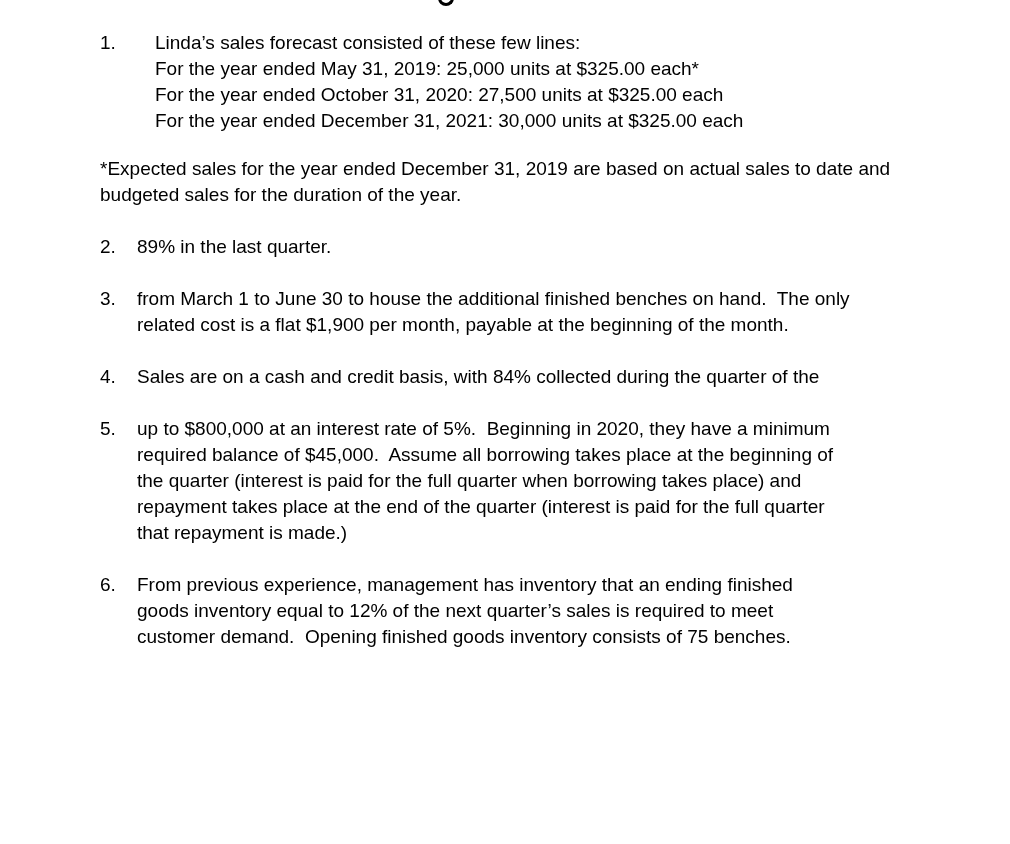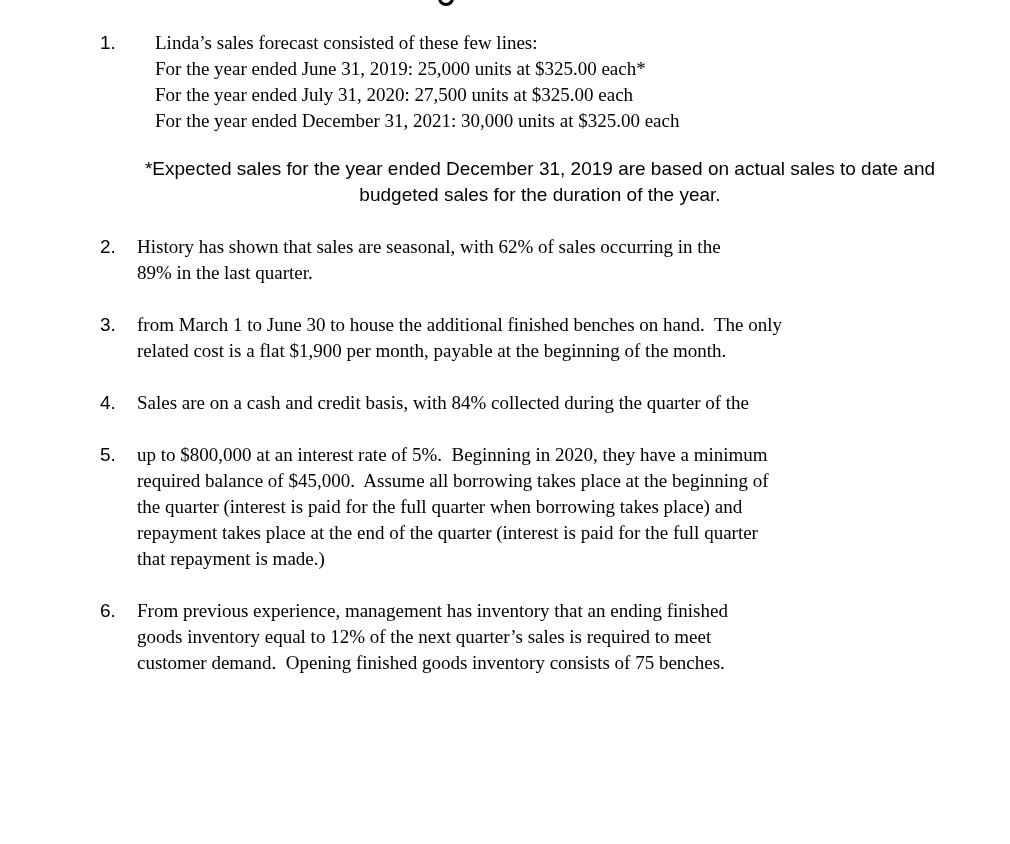--- a/index.html
+++ b/index.html
@@ -55,55 +55,52 @@
     display: inline-block;
     width: 37px;
     white-space: pre;
   }
   .block.item.wide .num {
     width: 55px;
   }
   .block.item .lines {
     flex: 1 1 auto;
     min-width: 0;
-    font-family: Liberation Serif, serif;
   }
   .line {
     white-space: pre;
   }
   .block.footnote {
     margin-top: -4px;
-    text-align: center;
   }
 </style>
 </head>
 <body>
 
 <div class="page">
   <div class="crop-fragment"></div>
   <div class="content">
       <div class="block item wide">
         <span class="num">1.</span>
         <div class="lines">
           <div class="line">Linda’s sales forecast consisted of these few lines:</div>
-          <div class="line">For the year ended June 31, 2019: 25,000 units at $325.00 each*</div>
-          <div class="line">For the year ended July 31, 2020: 27,500 units at $325.00 each</div>
+          <div class="line">For the year ended May 31, 2019: 25,000 units at $325.00 each*</div>
+          <div class="line">For the year ended October 31, 2020: 27,500 units at $325.00 each</div>
           <div class="line">For the year ended December 31, 2021: 30,000 units at $325.00 each</div>
         </div>
       </div>
       <div class="block footnote">
         <div class="lines">
           <div class="line">*Expected sales for the year ended December 31, 2019 are based on actual sales to date and</div>
           <div class="line">budgeted sales for the duration of the year.</div>
         </div>
       </div>
       <div class="block item">
         <span class="num">2.</span>
         <div class="lines">
-          <div class="line">History has shown that sales are seasonal, with 62% of sales occurring in the</div>
           <div class="line">89% in the last quarter.</div>
         </div>
       </div>
       <div class="block item">
         <span class="num">3.</span>
         <div class="lines">
           <div class="line">from March 1 to June 30 to house the additional finished benches on hand.  The only</div>
           <div class="line">related cost is a flat $1,900 per month, payable at the beginning of the month.</div>
         </div>
       </div>

